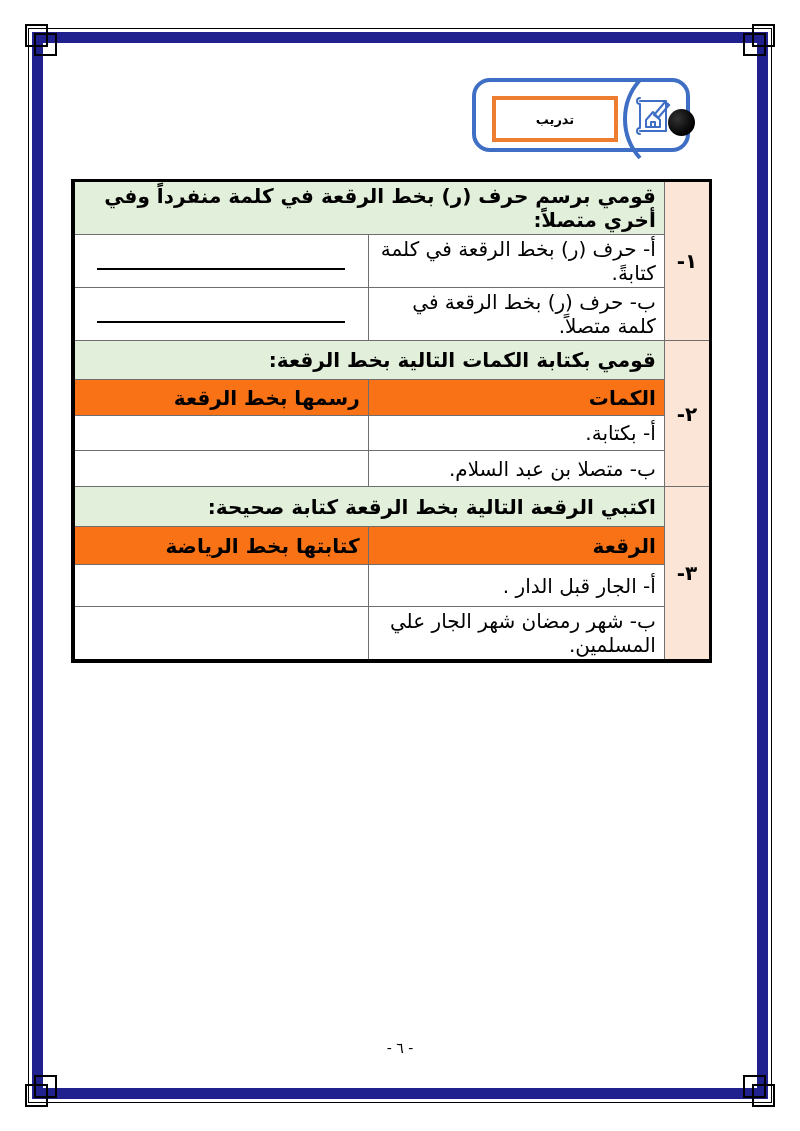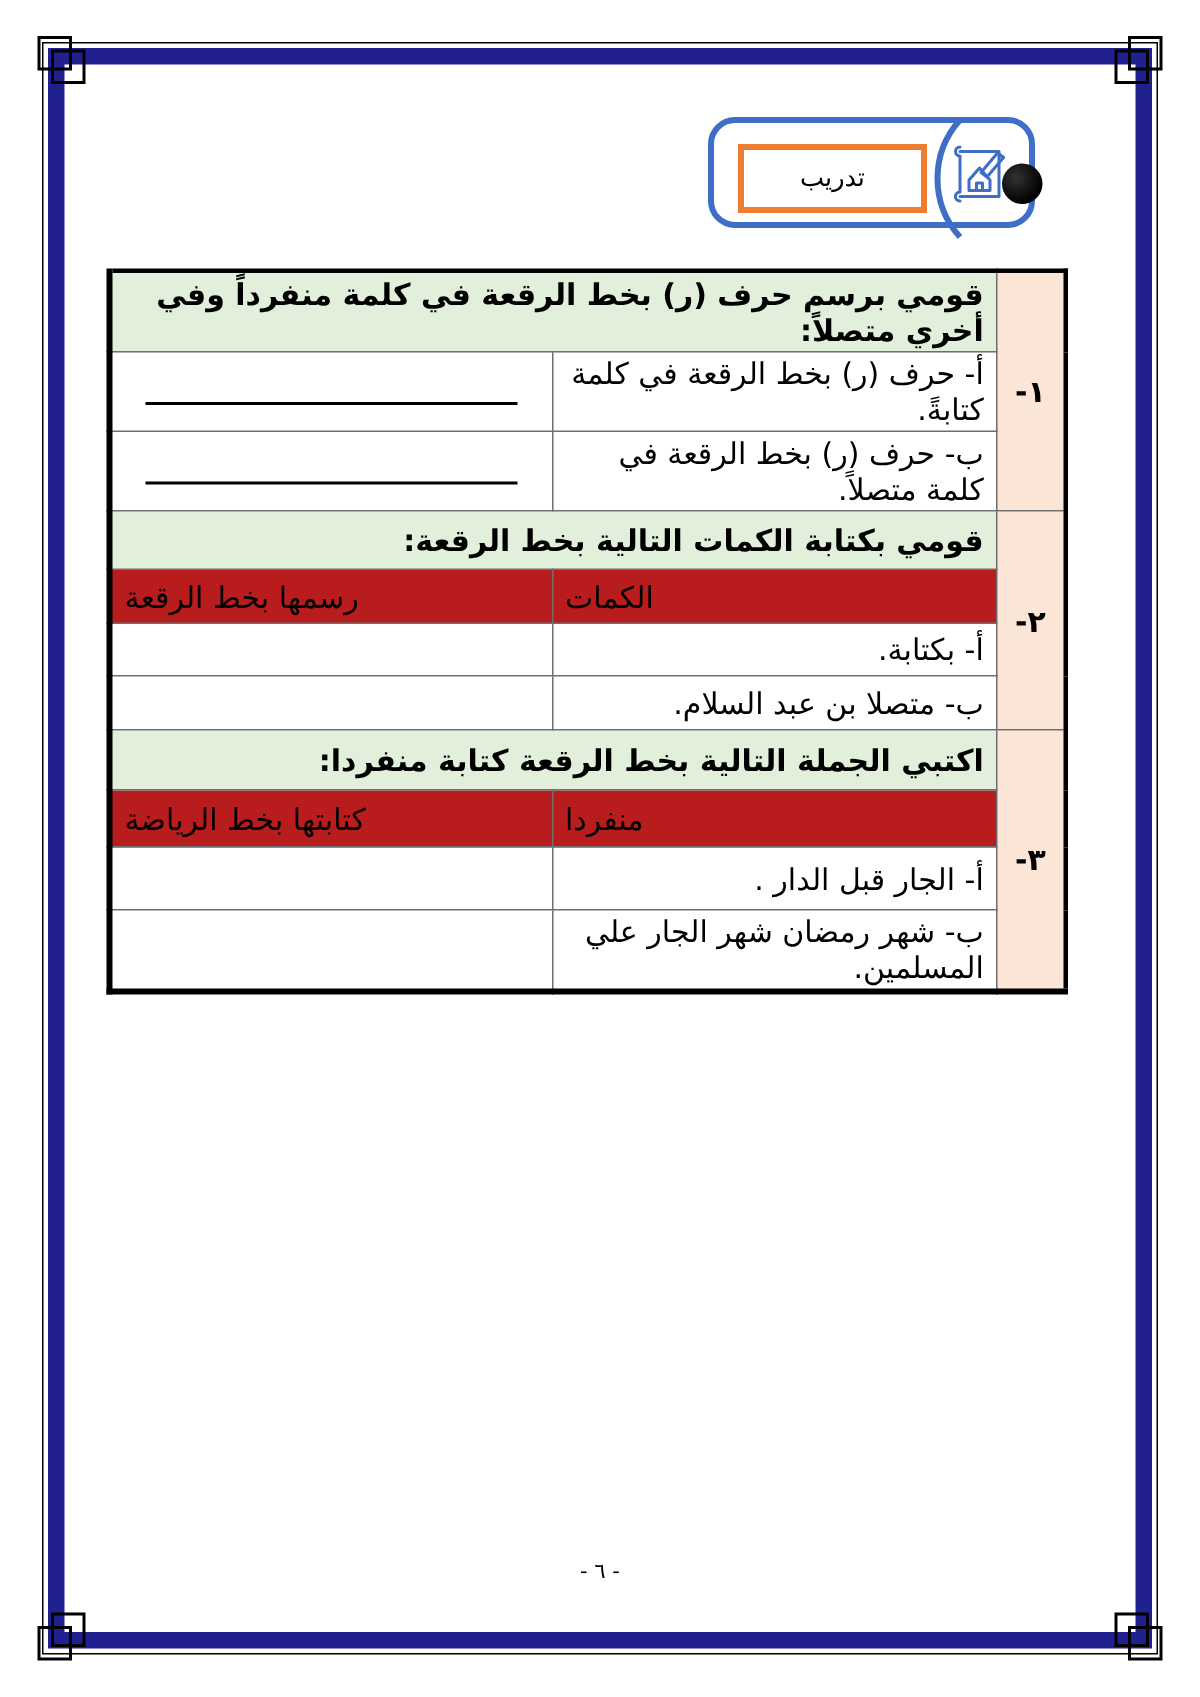--- a/index.html
+++ b/index.html
@@ -14,36 +14,36 @@
   .k-tl-a{top:24px;left:25px;}   .k-tl-b{top:33px;left:34px;}
   .k-tr-a{top:24px;right:25px;}  .k-tr-b{top:33px;right:34px;}
   .k-bl-a{bottom:24px;left:25px;}.k-bl-b{bottom:33px;left:34px;}
   .k-br-a{bottom:24px;right:25px;}.k-br-b{bottom:33px;right:34px;}
 
   
   .badge{position:absolute;left:472px;top:78px;width:218px;height:74px;
     border:4px solid #3e6fc4;border-radius:18px;background:#fff;box-sizing:border-box;}
   .badge-label-box{position:absolute;left:16px;top:14px;width:118px;height:38px;
     border:4px solid #ed7d31;background:#fff;display:flex;align-items:center;justify-content:center;
-    font-weight:normal;font-size:17px;color:#000;}
+    font-weight:bold;font-size:13px;color:#000;}
   .badge-divider{position:absolute;top:-4px;bottom:-4px;left:138px;width:30px;}
   .badge-icon{position:absolute;left:156px;top:12px;width:44px;height:44px;}
   .badge-dot{position:absolute;left:192px;top:27px;width:27px;height:27px;border-radius:50%;
     background:radial-gradient(circle at 35% 35%,#333 0%,#000 70%);}
 
   
   .sheet{position:absolute;left:71px;top:179px;}
   table.ws{border-collapse:collapse;table-layout:fixed;width:641px;direction:rtl;
     border:3px solid #000;border-left-width:4px;border-bottom-width:4px;}
   table.ws td{border:1px solid #6e6e6e;padding:2px 8px;vertical-align:middle;
     font-size:20px;color:#000;box-sizing:border-box;}
   td.num{width:46px;background:#fbe5d6;text-align:center;font-weight:bold;font-size:15px;
     border-left:2px solid #222;}
   td.sect{background:#e2efda;font-weight:bold;border-top:2px solid #111;border-bottom:1px solid #333;}
-  td.colhdr{background:#b91c1c;font-weight:normal;text-align:left;font-size:15px;}
+  td.colhdr{background:#f97316;font-weight:bold;text-align:right;font-size:15px;}
   td.q{text-align:right;}
   td.ans{text-align:center;}
   .blank-line{display:inline-block;width:248px;border-bottom:2px solid #000;height:1em;}
   col.c-num{width:46px;} col.c-q{width:295px;} col.c-a{width:294px;}
 
   
   .footer{position:absolute;left:0;top:1040px;width:100%;text-align:center;
     font-size:14px;color:#000;letter-spacing:2px;}
 </style>
 </head>
@@ -118,24 +118,24 @@
         <td class="q">أ- بكتابة.</td>
         <td class="ans"></td>
       </tr>
       <tr style="height:36px;">
         <td class="q">ب- متصلا بن عبد السلام.</td>
         <td class="ans"></td>
       </tr>
 
       <tr style="height:40px;">
         <td class="num" rowspan="4">٣-</td>
-        <td class="sect" colspan="2">اكتبي الجملة التالية بخط الرقعة كتابة منفردا:</td>
+        <td class="sect" colspan="2">اكتبي الرقعة التالية بخط الرقعة كتابة صحيحة:</td>
       </tr>
       <tr style="height:38px;">
-        <td class="colhdr">منفردا</td>
+        <td class="colhdr">الرقعة</td>
         <td class="colhdr">كتابتها بخط الرياضة</td>
       </tr>
       <tr style="height:42px;">
         <td class="q">أ- الجار قبل الدار .</td>
         <td class="ans"></td>
       </tr>
       <tr style="height:48px;">
         <td class="q">ب- شهر رمضان شهر الجار علي المسلمين.</td>
         <td class="ans"></td>
       </tr>

